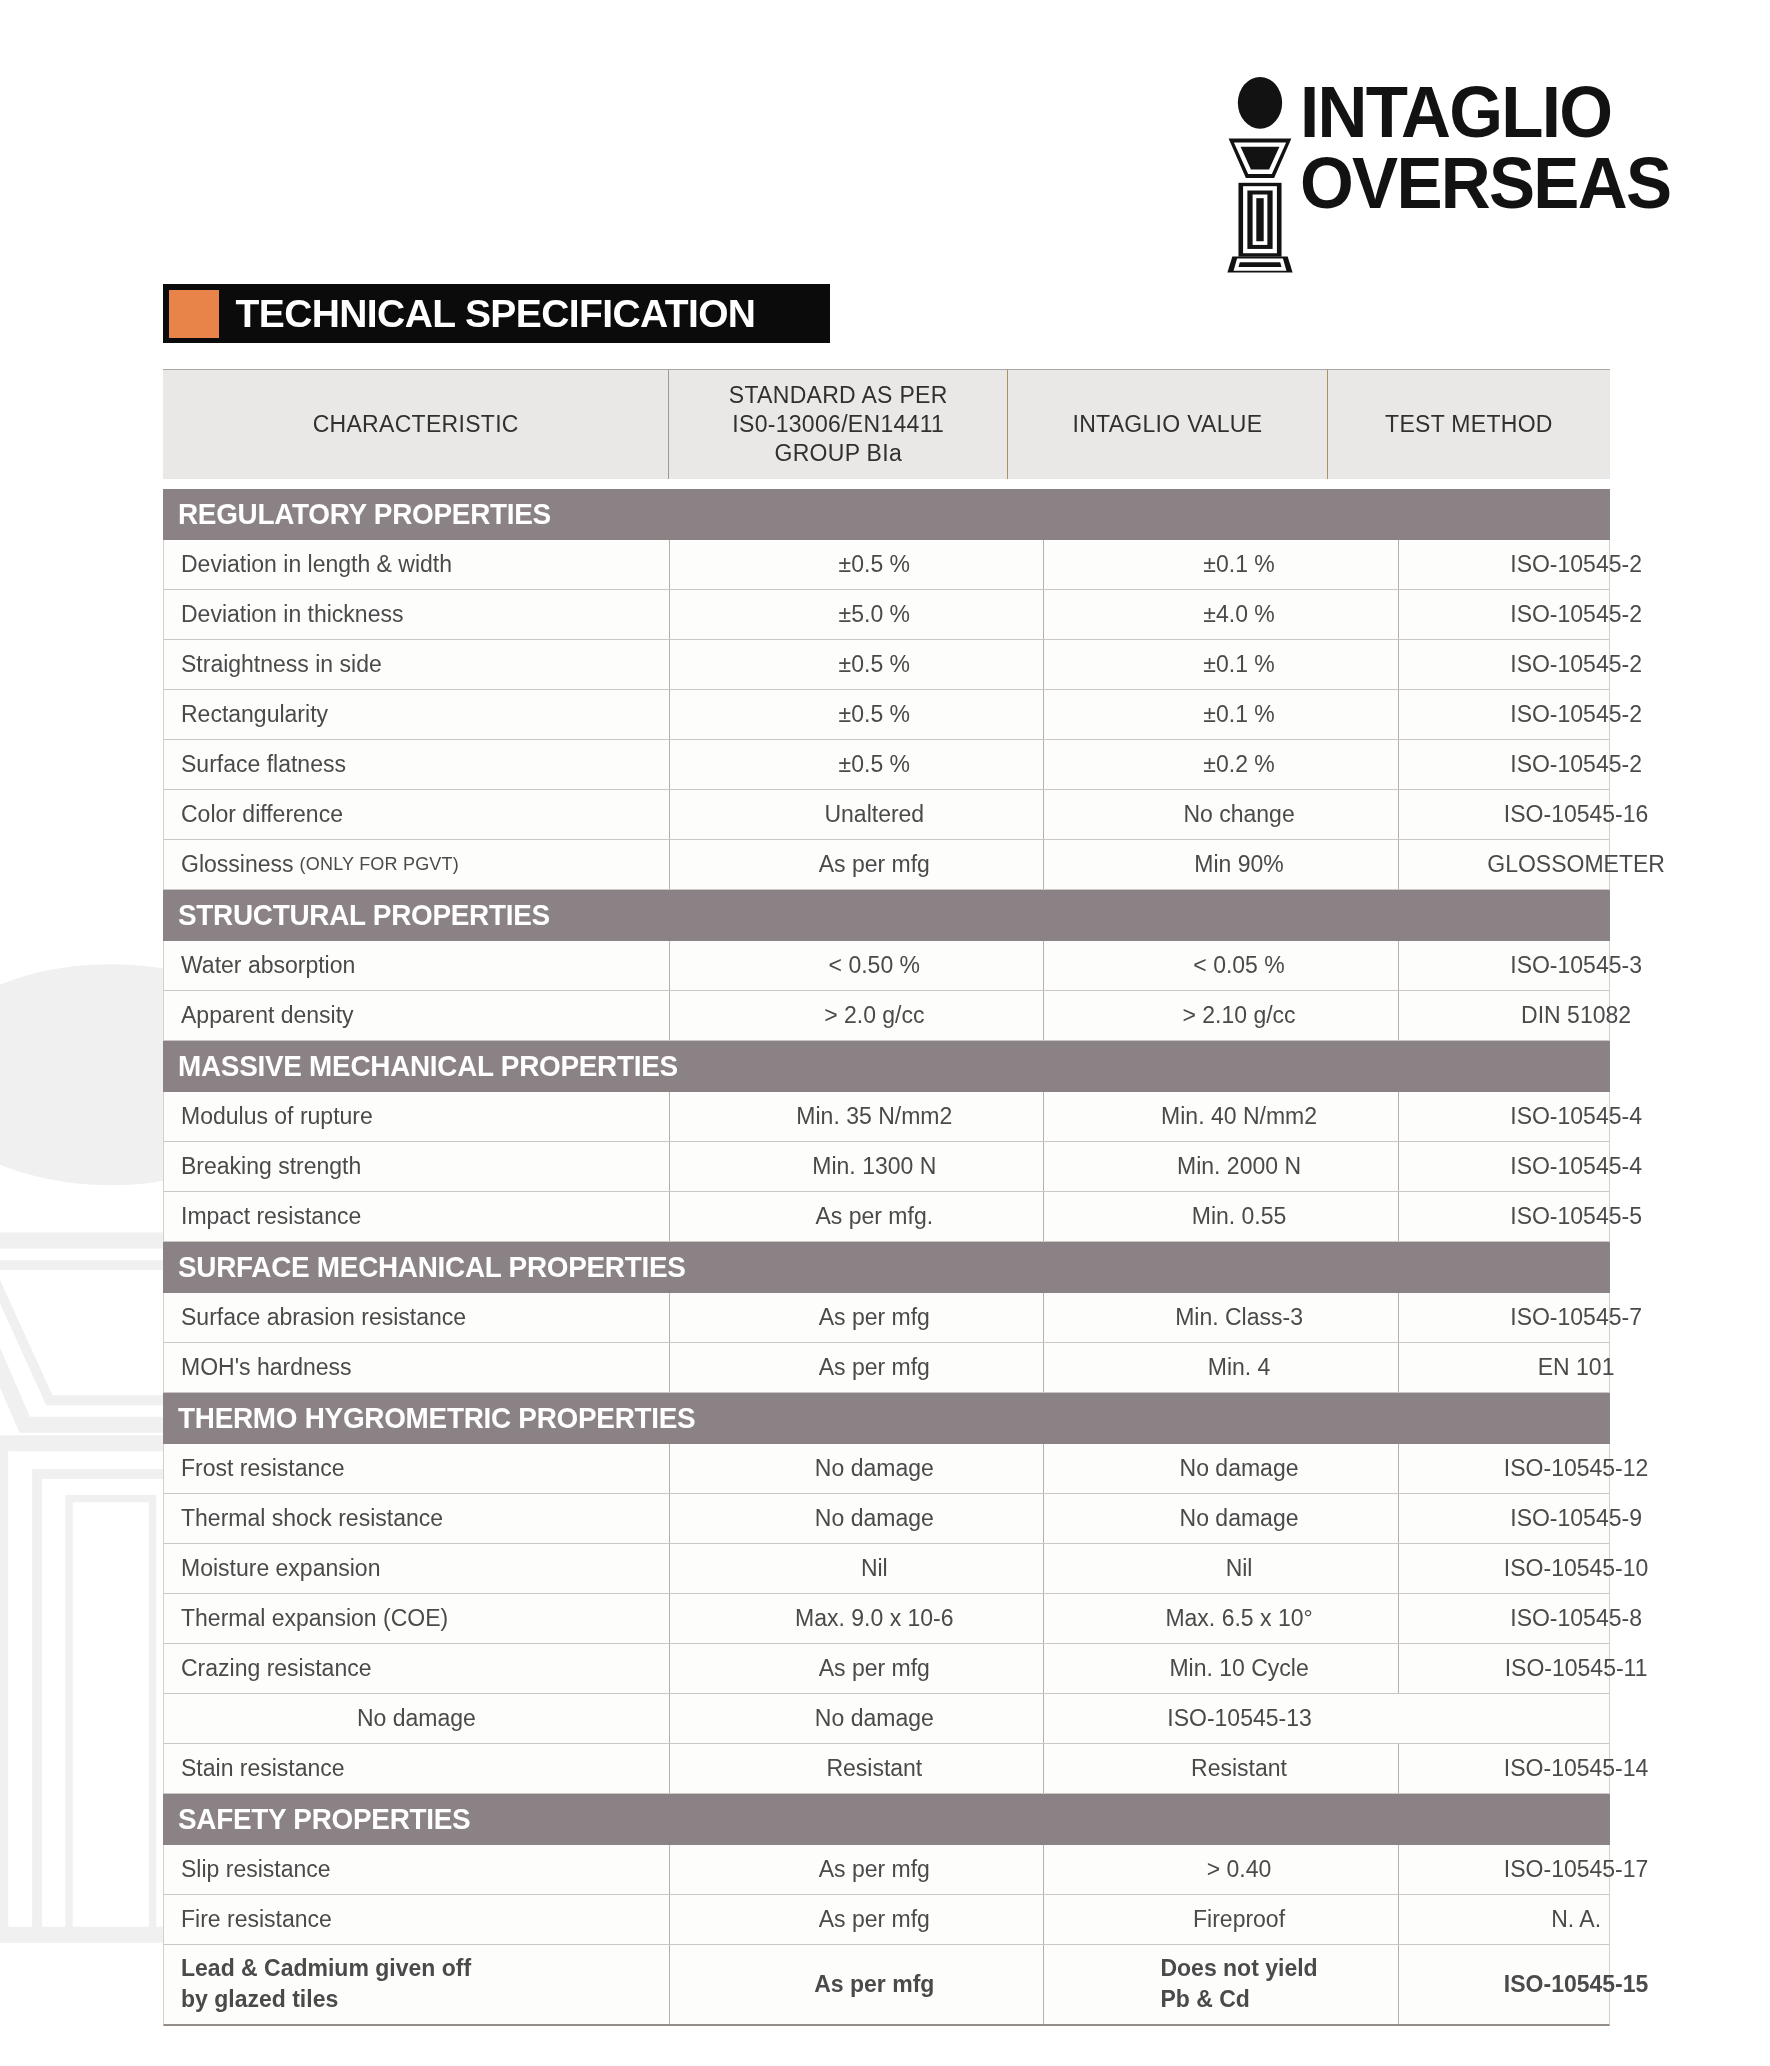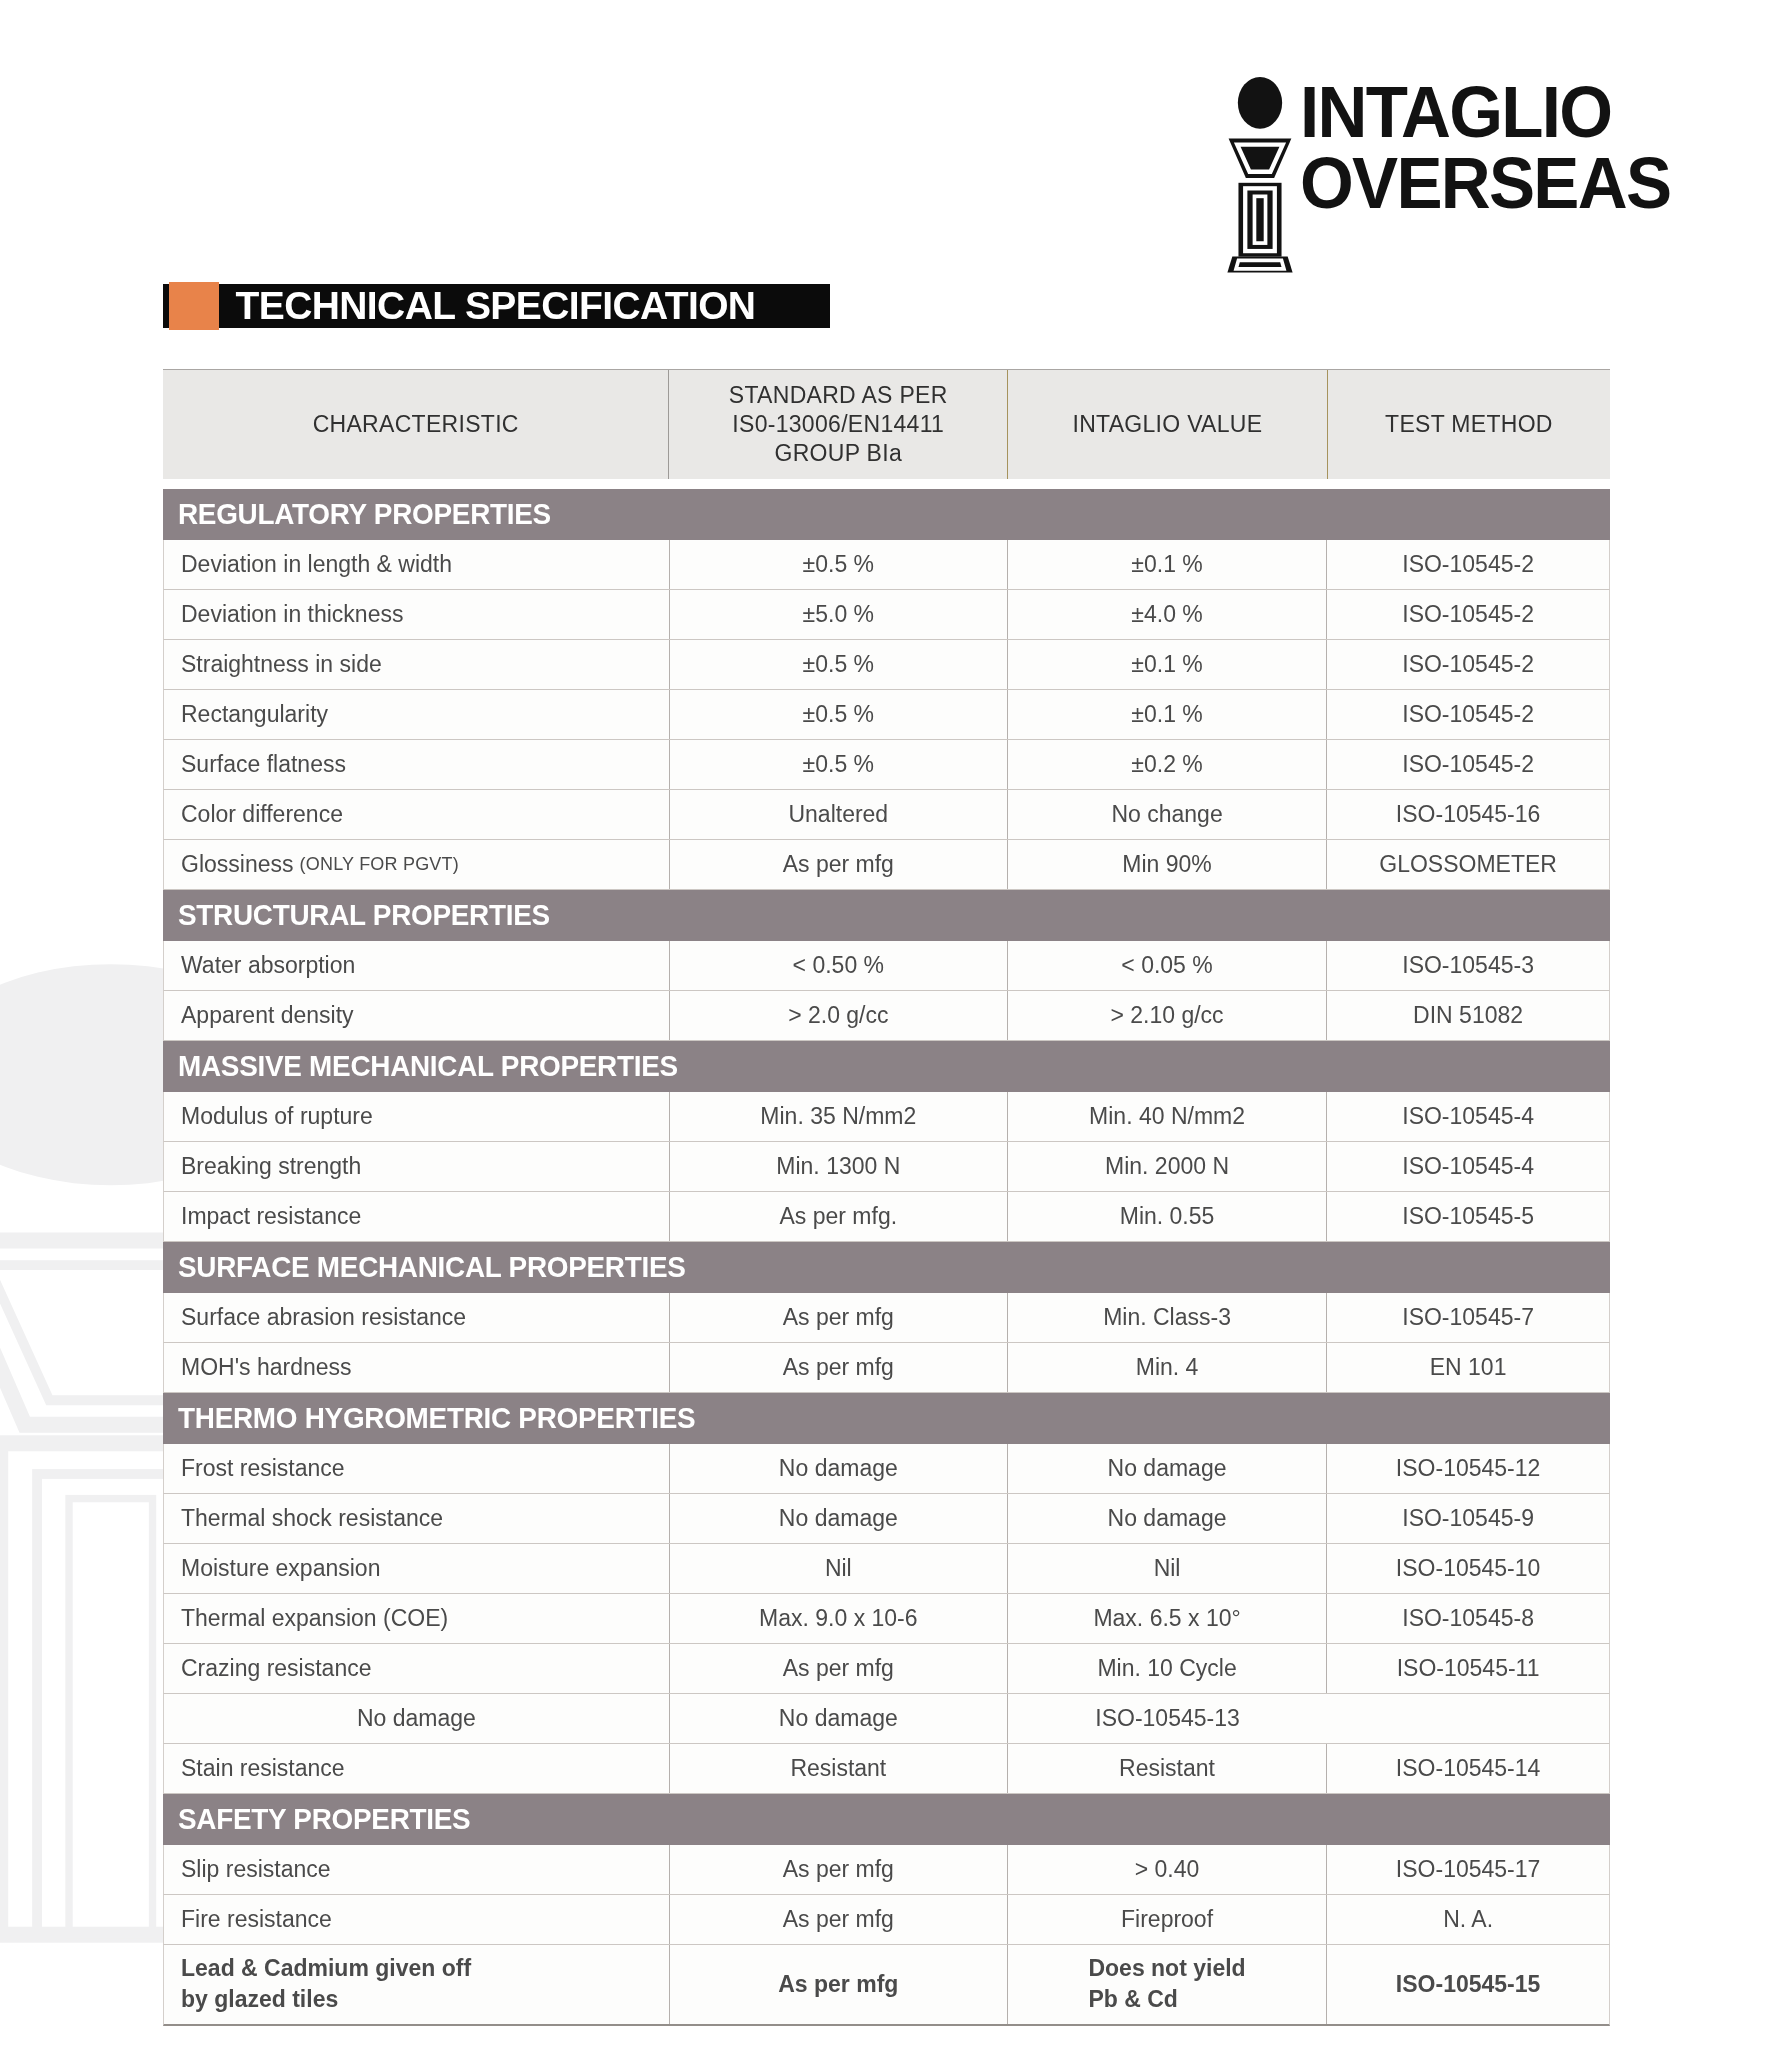--- a/index.html
+++ b/index.html
@@ -13,21 +13,21 @@
   
   .watermark { position:absolute; left:-92px; top:872px; z-index:0; }
   
   .logo { position:absolute; left:1220px; top:77px; z-index:2; display:flex; align-items:flex-start; }
   .logo-text {
     font-size:72px; font-weight:700; line-height:0.98; letter-spacing:-1.8px;
     color:#121212; transform:scaleX(0.96); transform-origin:left top; white-space:nowrap;
   }
   
   .title-bar {
-    position:absolute; left:163px; top:284px; width:667px; height:44px;
+    position:absolute; left:163px; top:284px; width:667px; height:59px;
     background:var(--title-bar,#0b0b0b); z-index:2;
     display:flex; align-items:center;
   }
   .title-accent { width:50px; height:48px; background:var(--accent-orange,#e8834a); margin-left:5.5px; flex:0 0 auto; }
   .title-text { color:#ffffff; font-size:39px; font-weight:700; letter-spacing:-0.6px; margin-left:17px; white-space:nowrap; }
   
   .spec-table { position:absolute; left:163px; top:369px; width:1447px; z-index:1; }
   .thead {
     display:grid; grid-template-columns:35% 23.4% 22.1% 19.5%;
     background:#e9e8e6; height:109px; border-top:1.2px solid #a9a6a3; margin-bottom:9.8px;
@@ -46,20 +46,21 @@
   .section-title {
     color:#ffffff; font-size:30px; font-weight:700; letter-spacing:-0.3px;
     transform:scaleX(0.93); transform-origin:left center; white-space:nowrap;
   }
   .trow {
     display:grid; grid-template-columns:35% 23.4% 22.1% 19.5%;
     min-height:50px; background:#fdfdfc;
     border-bottom:1.8px solid #ccc7c3;
     border-left:1.2px solid #d4cfcb; border-right:1.2px solid #d4cfcb;
     box-sizing:border-box;
+    gap:36px;
   }
   .spec-table-body .trow:last-child { border-bottom:2.5px solid #938e8a;font-weight:bold; }
   .cell {
     display:flex; align-items:center;
     font-size:23px; color:#4a4a4a; padding:8.6px 6.1px; line-height:1.35;
     box-sizing:border-box;
   }
   .cell:not(.c-last) { border-right:1.2px solid #b5b0ad; }
   .c-char { justify-content:flex-start; padding-left:17px; }
   .c-mid { justify-content:center; }

